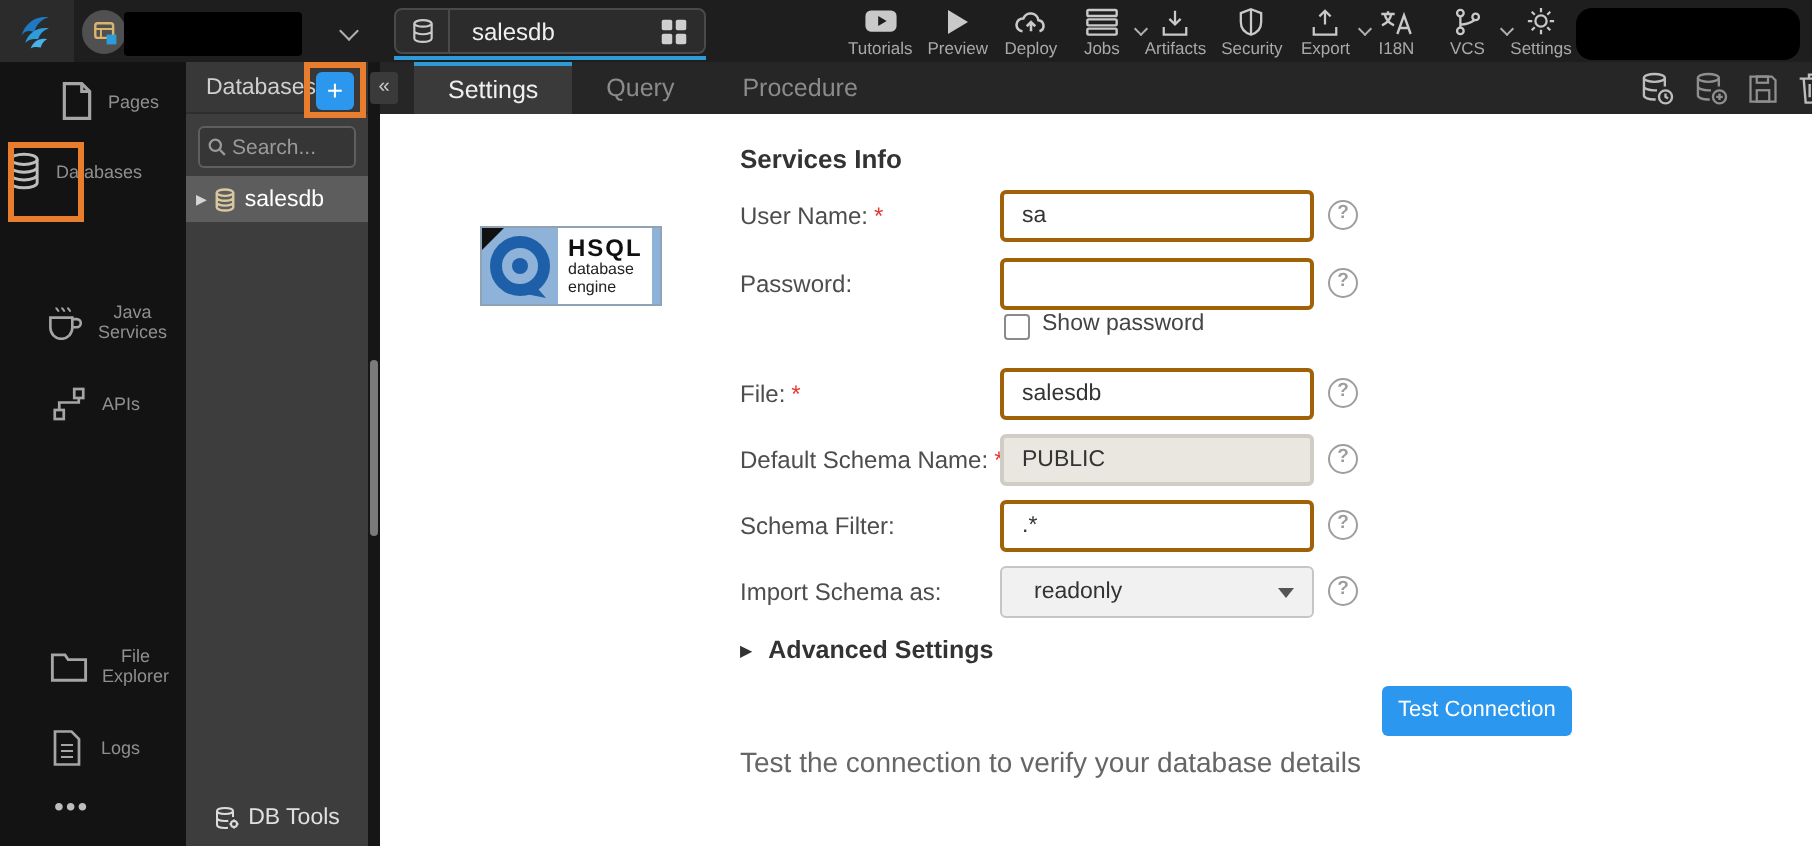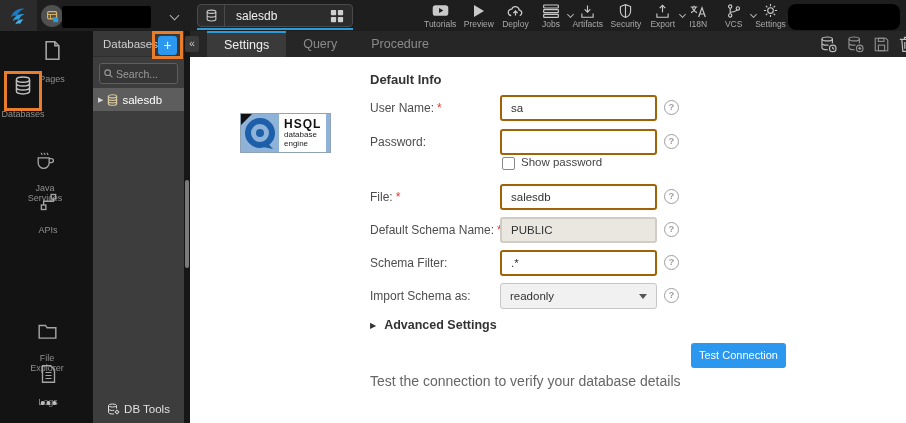--- a/index.html
+++ b/index.html
@@ -20,21 +20,21 @@
   .proj-underline { left:197px; top:28px; width:156px; height:2px; background:#2f9bd6; }
   .proj-name { color:#efefef; font-size:12px; padding-left:11px; flex:1; }
   .tb-actions { left:424px; top:3px; width:362px; height:27px; display:flex; justify-content:space-between; }
   .tb-item { position:relative; display:flex; flex-direction:column; align-items:center; justify-content:flex-start; gap:1px; min-width:28px; cursor:pointer; }
   .tb-item .lbl { font-size:8.5px; color:#a9a9a9; white-space:nowrap; }
   .tb-item .ic { height:15px; display:flex; align-items:center; }
   .tb-item .chev { position:absolute; right:-8px; top:9px; width:5px; height:5px; }
 
   
   .sidebar { left:0; top:31px; width:93px; height:392px; background:#131313; }
-  .side-item { position:absolute; display:flex; flex-direction:column; align-items:center; gap:14px; cursor:pointer; }
+  .side-item { position:absolute; display:flex; align-items:center; gap:7px; cursor:pointer;justify-content:space-between; }
   .side-item .lbl { font-size:9px; color:#8f8f8f; text-align:center; line-height:10px; }
 
   
   .panel { left:93px; top:31px; width:91px; height:392px; background:#3d3d3d; }
   .panel-header { left:93px; top:31px; width:91px; height:26px; background:#383838; border-bottom:1px solid #2e2e2e; }
   .panel-title { left:103px; top:31px; height:26px; line-height:26px; font-size:11.5px; color:#cfcfcf; }
   .add-btn { left:158px; top:36px; width:19px; height:19px; background:#2b97ee; border-radius:3px; color:#fff; font-size:14px; line-height:18px; text-align:center; cursor:pointer; }
   .search-box { left:99px; top:63px; width:79px; height:21px; background:#363636; border:1px solid #5f5f5f; border-radius:3px; display:flex; align-items:center; padding:0 4px; gap:3px; }
   .search-box input { flex:1; min-width:0; background:transparent; border:none; outline:none; color:#cfcfcf; font-size:10.5px; font-family:"Liberation Sans",sans-serif; }
   .search-box input::placeholder { color:#9a9a9a; }
@@ -61,21 +61,21 @@
   .hsql-sq .tri { position:absolute; left:0; top:0; width:0; height:0; border-top:11px solid #111; border-right:11px solid transparent; }
   .hsql-text { padding:4px 0 0 5px; flex:1; }
   .hsql-text .t1 { font-size:12px; font-weight:bold; color:#111; letter-spacing:1px; line-height:13px; }
   .hsql-text .t2 { font-size:8px; color:#222; line-height:8.5px; }
   .hsql-bar { width:4px; background:#8fb2d9; flex:none; }
   .form-heading { left:370px; top:72px; font-size:13px; font-weight:bold; color:#333; }
   .flabel { position:absolute; left:370px; font-size:12px; color:#4d4d4d; }
   .req { color:#e53935; margin-left:3px; }
   .finput { position:absolute; left:500px; width:157px; height:26px; border:2px solid #a16207; border-radius:3px; font-size:11.5px; color:#333; padding:0 9px; font-family:"Liberation Sans",sans-serif; outline:none; background:#fff; }
   .finput.disabled { background:#e9e7e0; border-color:#cfcdc6; }
-  .fselect { position:absolute; left:500px; width:157px; height:26px; border:1px solid #c6c6c6; border-radius:3px; background:#f1f1f1; font-size:11.5px; color:#333; padding:0 9px; display:flex; align-items:center; cursor:pointer; }
+  .fselect { position:absolute; left:500px; width:157px; height:26px; border:1px solid #c6c6c6; border-radius:3px; background:#f1f1f1; font-size:11.5px; color:#333; padding:0 16px; display:flex; align-items:center; cursor:pointer; }
   .fselect .sel-arrow { position:absolute; right:9px; top:10px; width:0; height:0; border-left:4px solid transparent; border-right:4px solid transparent; border-top:5px solid #555; }
   .help { position:absolute; left:664px; width:15px; height:15px; border:1.5px solid #9e9e9e; border-radius:50%; color:#9e9e9e; font-size:9.5px; font-weight:bold; text-align:center; line-height:12px; cursor:pointer; }
   .cbx { position:absolute; left:502px; top:157px; width:13px; height:13px; appearance:none; -webkit-appearance:none; border:1.5px solid #8a8a8a; border-radius:2px; background:#fff; cursor:pointer; }
   .cbx-label { position:absolute; left:521px; top:156px; font-size:11.5px; color:#444; }
   .advanced { left:370px; top:318px; display:flex; align-items:center; gap:8px; cursor:pointer; }
   .advanced .arr { font-size:8px; color:#333; }
   .advanced .txt { font-size:12.5px; font-weight:bold; color:#333; }
   .test-hint { left:370px; top:349px; font-size:14px; color:#666;margin-top:24px; }
   .test-btn { left:691px; top:343px; height:25px; padding:0 8px; background:#2b97ee; border-radius:3px; color:#fff; font-size:11px; line-height:25px; cursor:pointer; }
 
@@ -397,21 +397,21 @@
       <span class="tri"></span>
     </div>
     <div class="hsql-text">
       <div class="t1">HSQL</div>
       <div class="t2">database</div>
       <div class="t2">engine</div>
     </div>
     <div class="hsql-bar"></div>
   </div>
 
-  <div class="abs form-heading">Default Info</div>
+  <div class="abs form-heading">Services Info</div>
 
   <div class="flabel" style="top:101px;">
     <span>User Name:</span><span class="req">*</span>
   </div>
   <input class="finput" style="top: 95px;" type="text" value="sa">
   <div class="help" style="top:100px;">?</div>
 
   <div class="flabel" style="top:135px;">Password:</div>
   <input class="finput" style="top: 129px;" type="password" value="">
   <div class="help" style="top:134px;">?</div>

